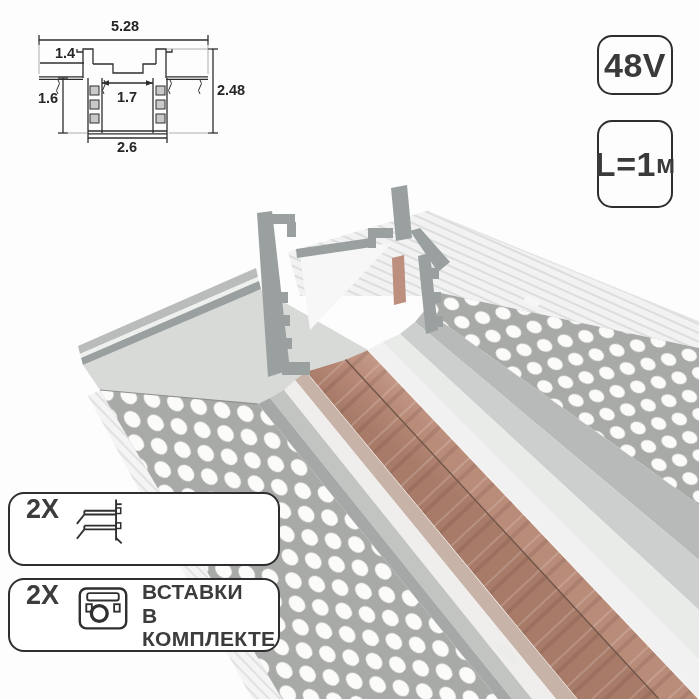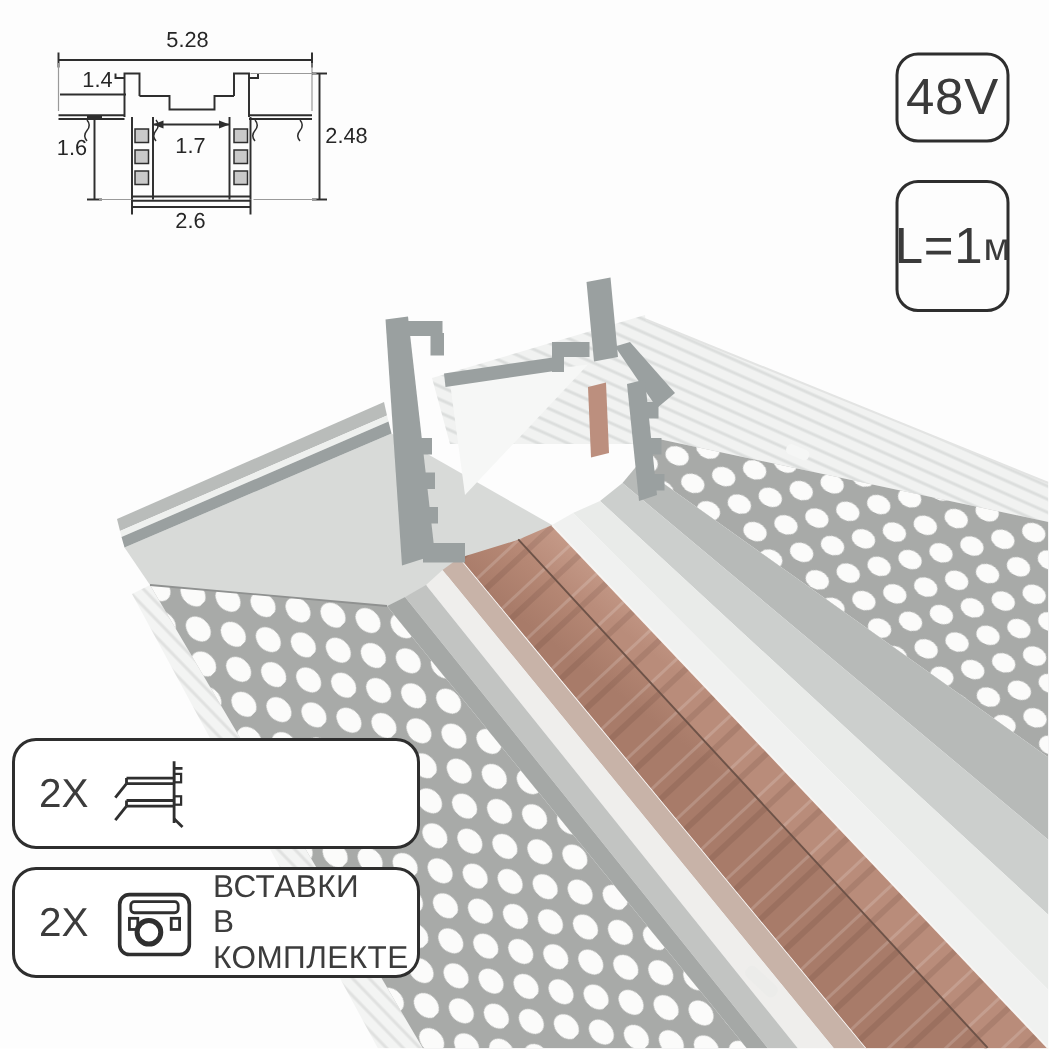--- a/index.html
+++ b/index.html
@@ -1,28 +1,28 @@
 <!DOCTYPE html>
 <html><head>
 <meta charset="utf-8">
 <style>
   html,body{margin:0;padding:0;}
   body{font-family:"Liberation Sans", sans-serif; background:#ffffff;}
-  .canvas{position:relative;width:699px;height:699px;background:#fdfdfd;overflow:hidden;}
+  .canvas{position:relative;width:699px;height:699px;background:#fdfdfd;overflow:hidden;font-weight:bold;}
   .abs{position:absolute;}
   
   .badge{position:absolute;left:597px;width:76px;border:2px solid #2e2e2e;border-radius:15px;
          background:#fdfdfd;display:flex;align-items:center;justify-content:center;box-sizing:border-box;}
   .badge-48v{top:35px;height:60px;}
   .badge-len{top:120px;height:88px;}
   .badge-text{font-size:34px;color:#3a3a3a;letter-spacing:0.5px;}
   .badge-unit{font-size:26px;color:#3a3a3a;}
   
   .callout{position:absolute;left:8px;width:272px;border:2px solid #2e2e2e;border-radius:16px;
-           background:#ffffff;display:flex;align-items:center;box-sizing:border-box;padding:0 10px 0 16px;}
+           background:#ffffff;display:flex;box-sizing:border-box;padding:0 10px 0 16px;}
   .callout-1{top:492px;height:74px;}
   .callout-2{top:578px;height:74px;}
   .callout-qty{font-size:27px;color:#3c3c3c;margin-right:10px;min-width:38px;}
   .callout-icon{width:58px;height:54px;margin-right:10px;flex:0 0 auto;display:flex;align-items:center;justify-content:center;}
   .callout-text{font-size:21px;color:#3c3c3c;line-height:1.12;letter-spacing:0.3px;}
   .dim-text{font-size:14.5px;fill:#262626;}
 </style>
 </head>
 <body>
 

